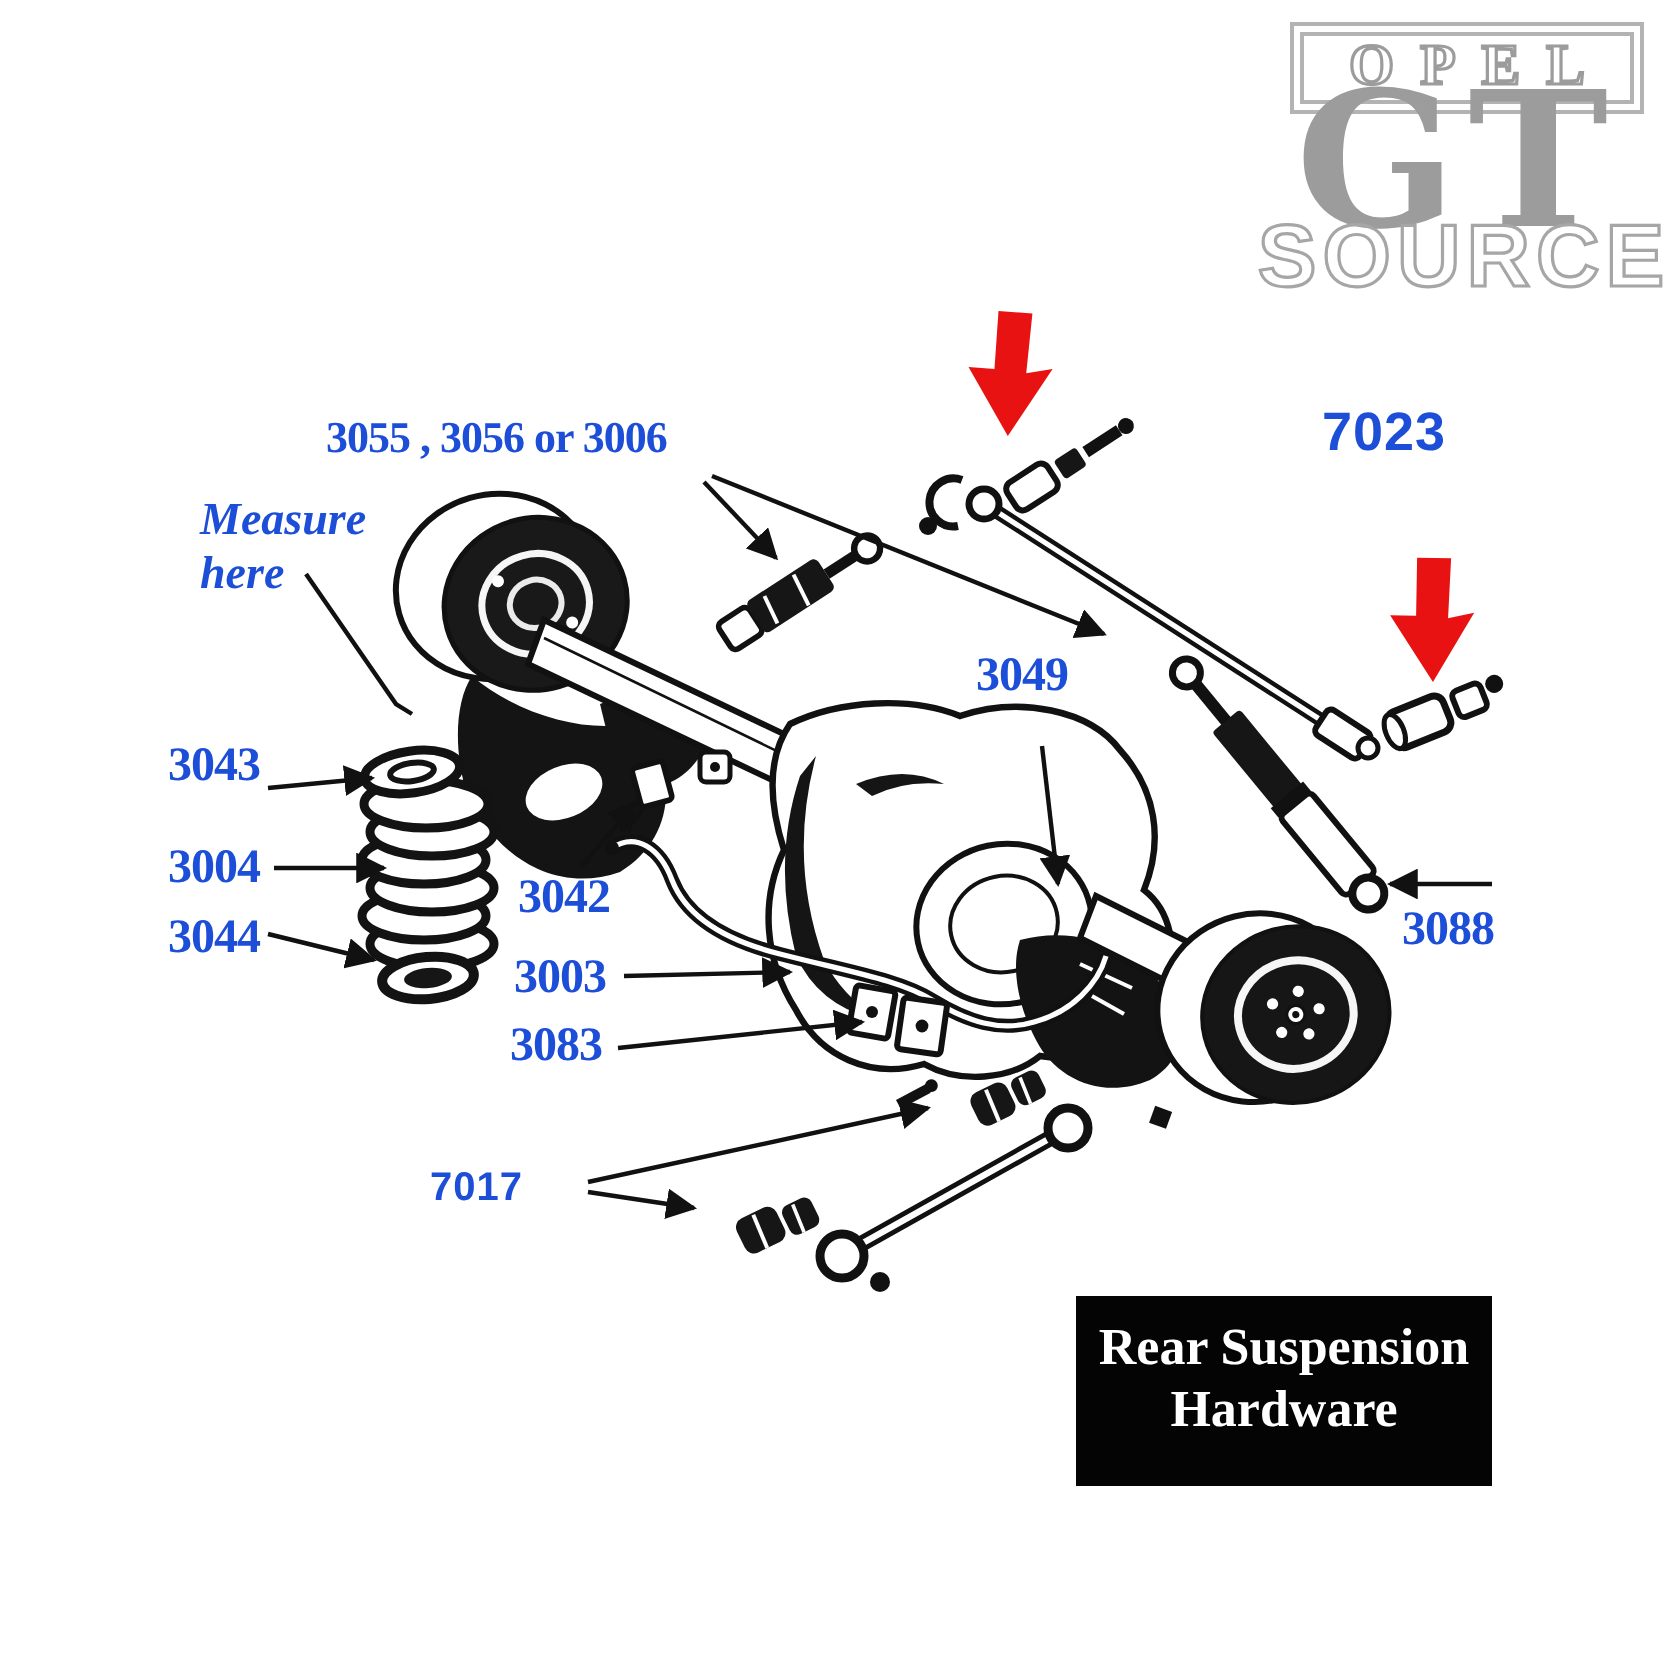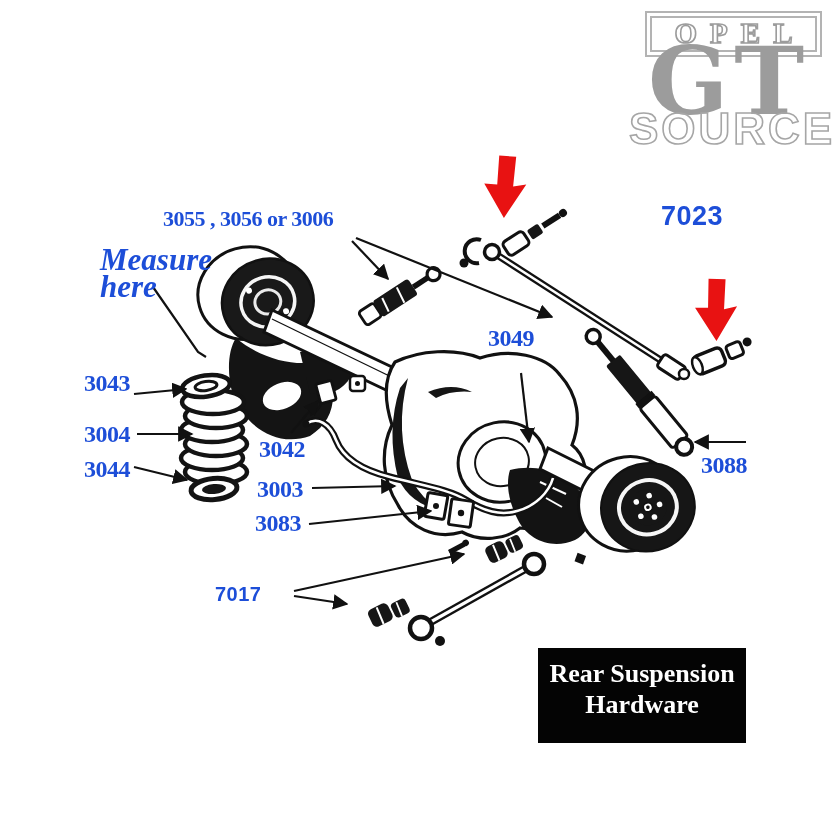--- a/index.html
+++ b/index.html
@@ -2,21 +2,21 @@
 <html><head>
 <meta charset="utf-8">
 <style>
   html,body{margin:0;padding:0;background:#fff;}
   #stage{position:relative;width:840px;height:840px;background:#ffffff;overflow:hidden;
          font-family:"Liberation Serif",serif;}
   #art{position:absolute;left:0;top:0;}
   .lbl{position:absolute;color:#1d4ed8;font-weight:bold;white-space:nowrap;}
   .serif-lbl{font-family:"Liberation Serif",serif;font-size:24px;letter-spacing:-0.5px;}
   .sans-lbl{font-family:"Liberation Sans",sans-serif;font-size:27px;letter-spacing:0.5px;}
-  .measure{font-family:"Liberation Serif",serif;font-style:italic;font-size:31px;line-height:27px;}
+  .measure{font-family:"Liberation Serif",serif;font-style:italic;font-size:23px;line-height:27px;}
   
   .opel-box{position:absolute;left:645px;top:11px;width:177px;height:46px;
             border:2px solid #b3b3b3;box-sizing:border-box;padding:3px;}
   .opel-inner{width:100%;height:100%;border:2px solid #b3b3b3;box-sizing:border-box;
               display:flex;align-items:flex-end;justify-content:center;}
   .opel-text{font-family:"Liberation Serif",serif;font-weight:bold;font-size:29px;
              letter-spacing:13px;margin-right:-13px;color:transparent;
              -webkit-text-stroke:1.6px #9c9c9c;}
   .gt-text{position:absolute;left:646px;top:34px;width:166px;text-align:center;
            font-family:"DejaVu Serif",serif;font-weight:900;font-size:94px;line-height:94px;

